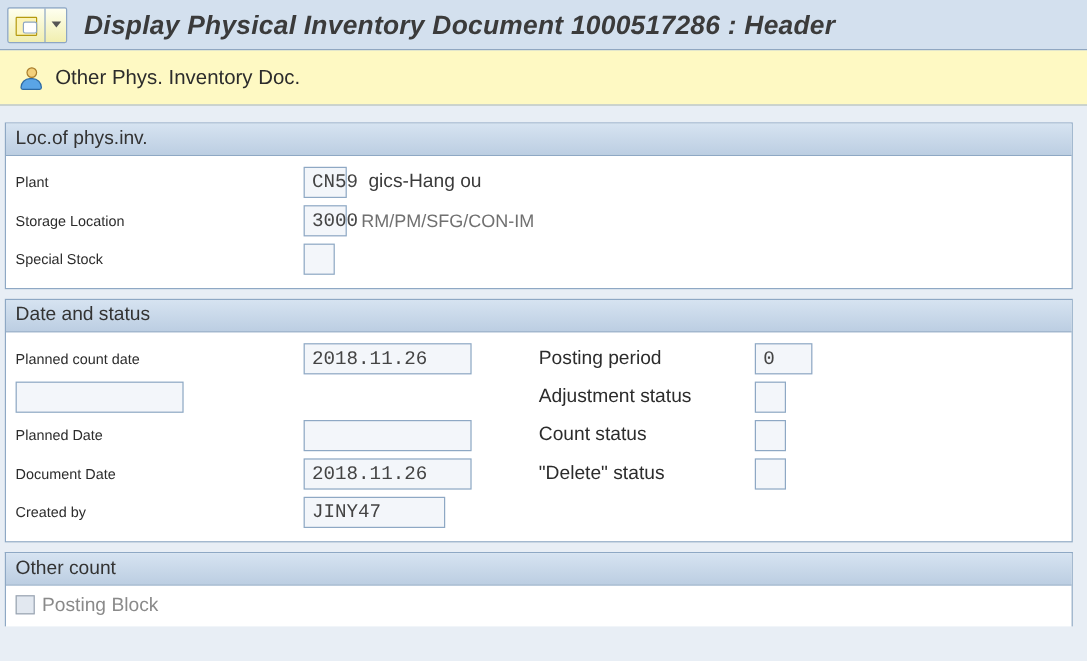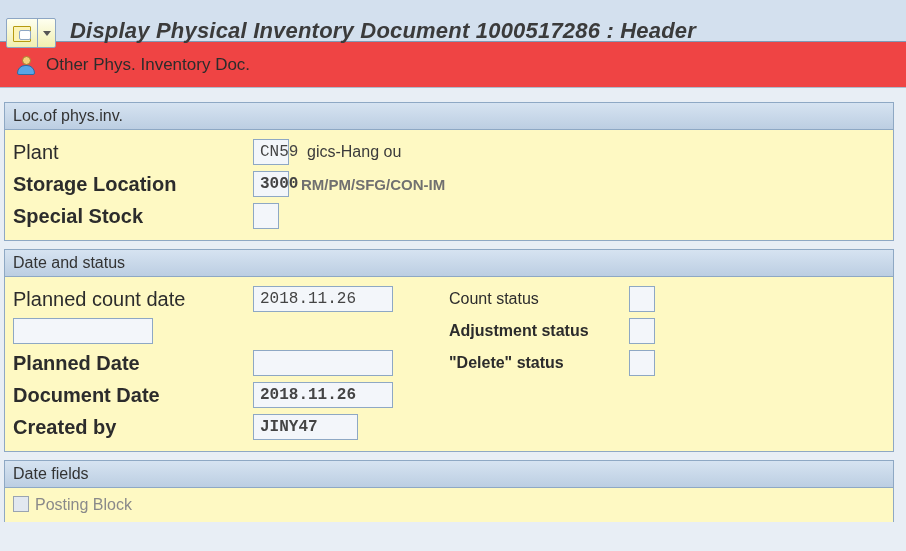--- a/index.html
+++ b/index.html
@@ -10,21 +10,21 @@
     background: #e8eef5;
     width: 906px;
     height: 551px;
     overflow: hidden;
   }
   .top-title-bar {
     background: #d3e0ee;
     border-bottom: 1px solid #7f99b6;
     height: 42px;
     display: flex;
-    align-items: flex-start;
+    align-items: center;
     padding: 18px 6px;
   }
   .icon-with-dd {
     display: flex;
     align-items: center;
     border: 1px solid #8da6c4;
     background: #f5f4c6;
     background: linear-gradient(#fefff0,#f1efb0);
     height: 30px;
     border-radius: 2px;
@@ -49,72 +49,72 @@
   .doc-icon .bubble { position:absolute; left:6px; top:6px; width:12px; height:10px; background:#fff; border:1px solid #8da6c4; border-radius:2px; }
   .title-text {
     font-style: italic;
     font-weight: bold;
     font-size: 22px;
     color: #3b3b3b;
     margin-left: 14px;
     letter-spacing: 0.2px;
   }
   .sub-bar {
-    background: #ef4444;
+    background: #fef9c3;
     border-bottom: 1px solid #adbccd;
     height: 46px;
     display: flex;
     align-items: center;
     padding: 0 16px;
     gap: 10px;
   }
   .person-icon { position: relative; width:20px; height:20px; }
   .person-icon::before { content:""; position:absolute; width:7px; height:7px; border-radius:50%; background:#f3d07a; border:1px solid #a87c2b; top:1px; left:6px; }
   .person-icon::after { content:""; position:absolute; width:16px; height:8px; background:#5aa5e6; border:1px solid #2d6aa3; border-radius:8px 8px 2px 2px; top:10px; left:1px; }
   .group-panel {
     margin: 14px 12px 0 4px;
     border: 1px solid #8ea8c4;
-    background: #fef9c3;
+    background: #ffffff;
   }
   .group-panel.tight { margin-top: 8px; }
   .group-panel .hdr {
     background: #c9d8ea;
     background: linear-gradient(#d6e3f1,#bcceE2);
     border-bottom: 1px solid #8ea8c4;
     padding: 4px 8px;
     font-size: 16px;
     color: #333;
   }
   .group-body {
     padding: 6px 8px 8px 8px;
   }
   .row {
     display: flex;
     align-items: center;
     min-height: 32px;
   }
-  .row + .row { border-top: 0px solid transparent; font-weight: bold; }
+  .row + .row { border-top: 0px solid transparent; }
   .grid2 { display: flex; }
   .col { flex: 1; }
-  .lbl { width: 240px; color: #2c2c2c; font-size: 20px; }
+  .lbl { width: 240px; color: #2c2c2c; font-size: 12px; }
   .lbl2 { width: 180px; color: #2c2c2c; font-size: 16px; }
   .fld {
     border: 1px solid #8ea8c4;
     background: #f3f6fa;
     color: #444;
     font-family: 'Courier New', monospace;
     font-size: 16px;
     height: 26px;
     padding: 0 6px;
     display: inline-flex;
     align-items: center;
   }
   .fld.w-xs { width: 36px; }
   .fld.w-md { width: 140px; }
-  .fld.w-lg { width: 105px; }
+  .fld.w-lg { width: 118px; }
   .fld.empty-sq { width: 26px; }
   .fld.wtiny { width: 48px; }
   .adj-text {
     margin-left: 12px;
     color: #707070;
     font-family: Arial, sans-serif;
     font-size: 15px;
   }
   .desc-text {
     margin-left: 18px;
@@ -205,35 +205,39 @@
           <div class="lbl">Document Date</div>
           <div class="fld w-md">2018.11.26</div>
         </div>
         <div class="row">
           <div class="lbl">Created by</div>
           <div class="fld w-lg">JINY47</div>
         </div>
       </div>
       <div class="col">
         <div class="row">
+          <div class="lbl2">Posting period</div>
+          <div class="fld wtiny">0</div>
+        </div>
+        <div class="row">
+          <div class="lbl2">Adjustment status</div>
+          <div class="fld empty-sq"></div>
+        </div>
+        <div class="row">
           <div class="lbl2">Count status</div>
           <div class="fld empty-sq"></div>
         </div>
         <div class="row">
-          <div class="lbl2">Adjustment status</div>
-          <div class="fld empty-sq"></div>
-        </div>
-        <div class="row">
           <div class="lbl2">"Delete" status</div>
           <div class="fld empty-sq"></div>
         </div>
       </div>
     </div>
   </div>
 </div>
 
 <div class="group-panel tight" style="border-bottom:none;">
-  <div class="hdr">Date fields</div>
+  <div class="hdr">Other count</div>
   <div class="checkbox-line">
     <div class="chk"></div>
     <span>Posting Block</span>
   </div>
 </div>
 
 </body></html>

